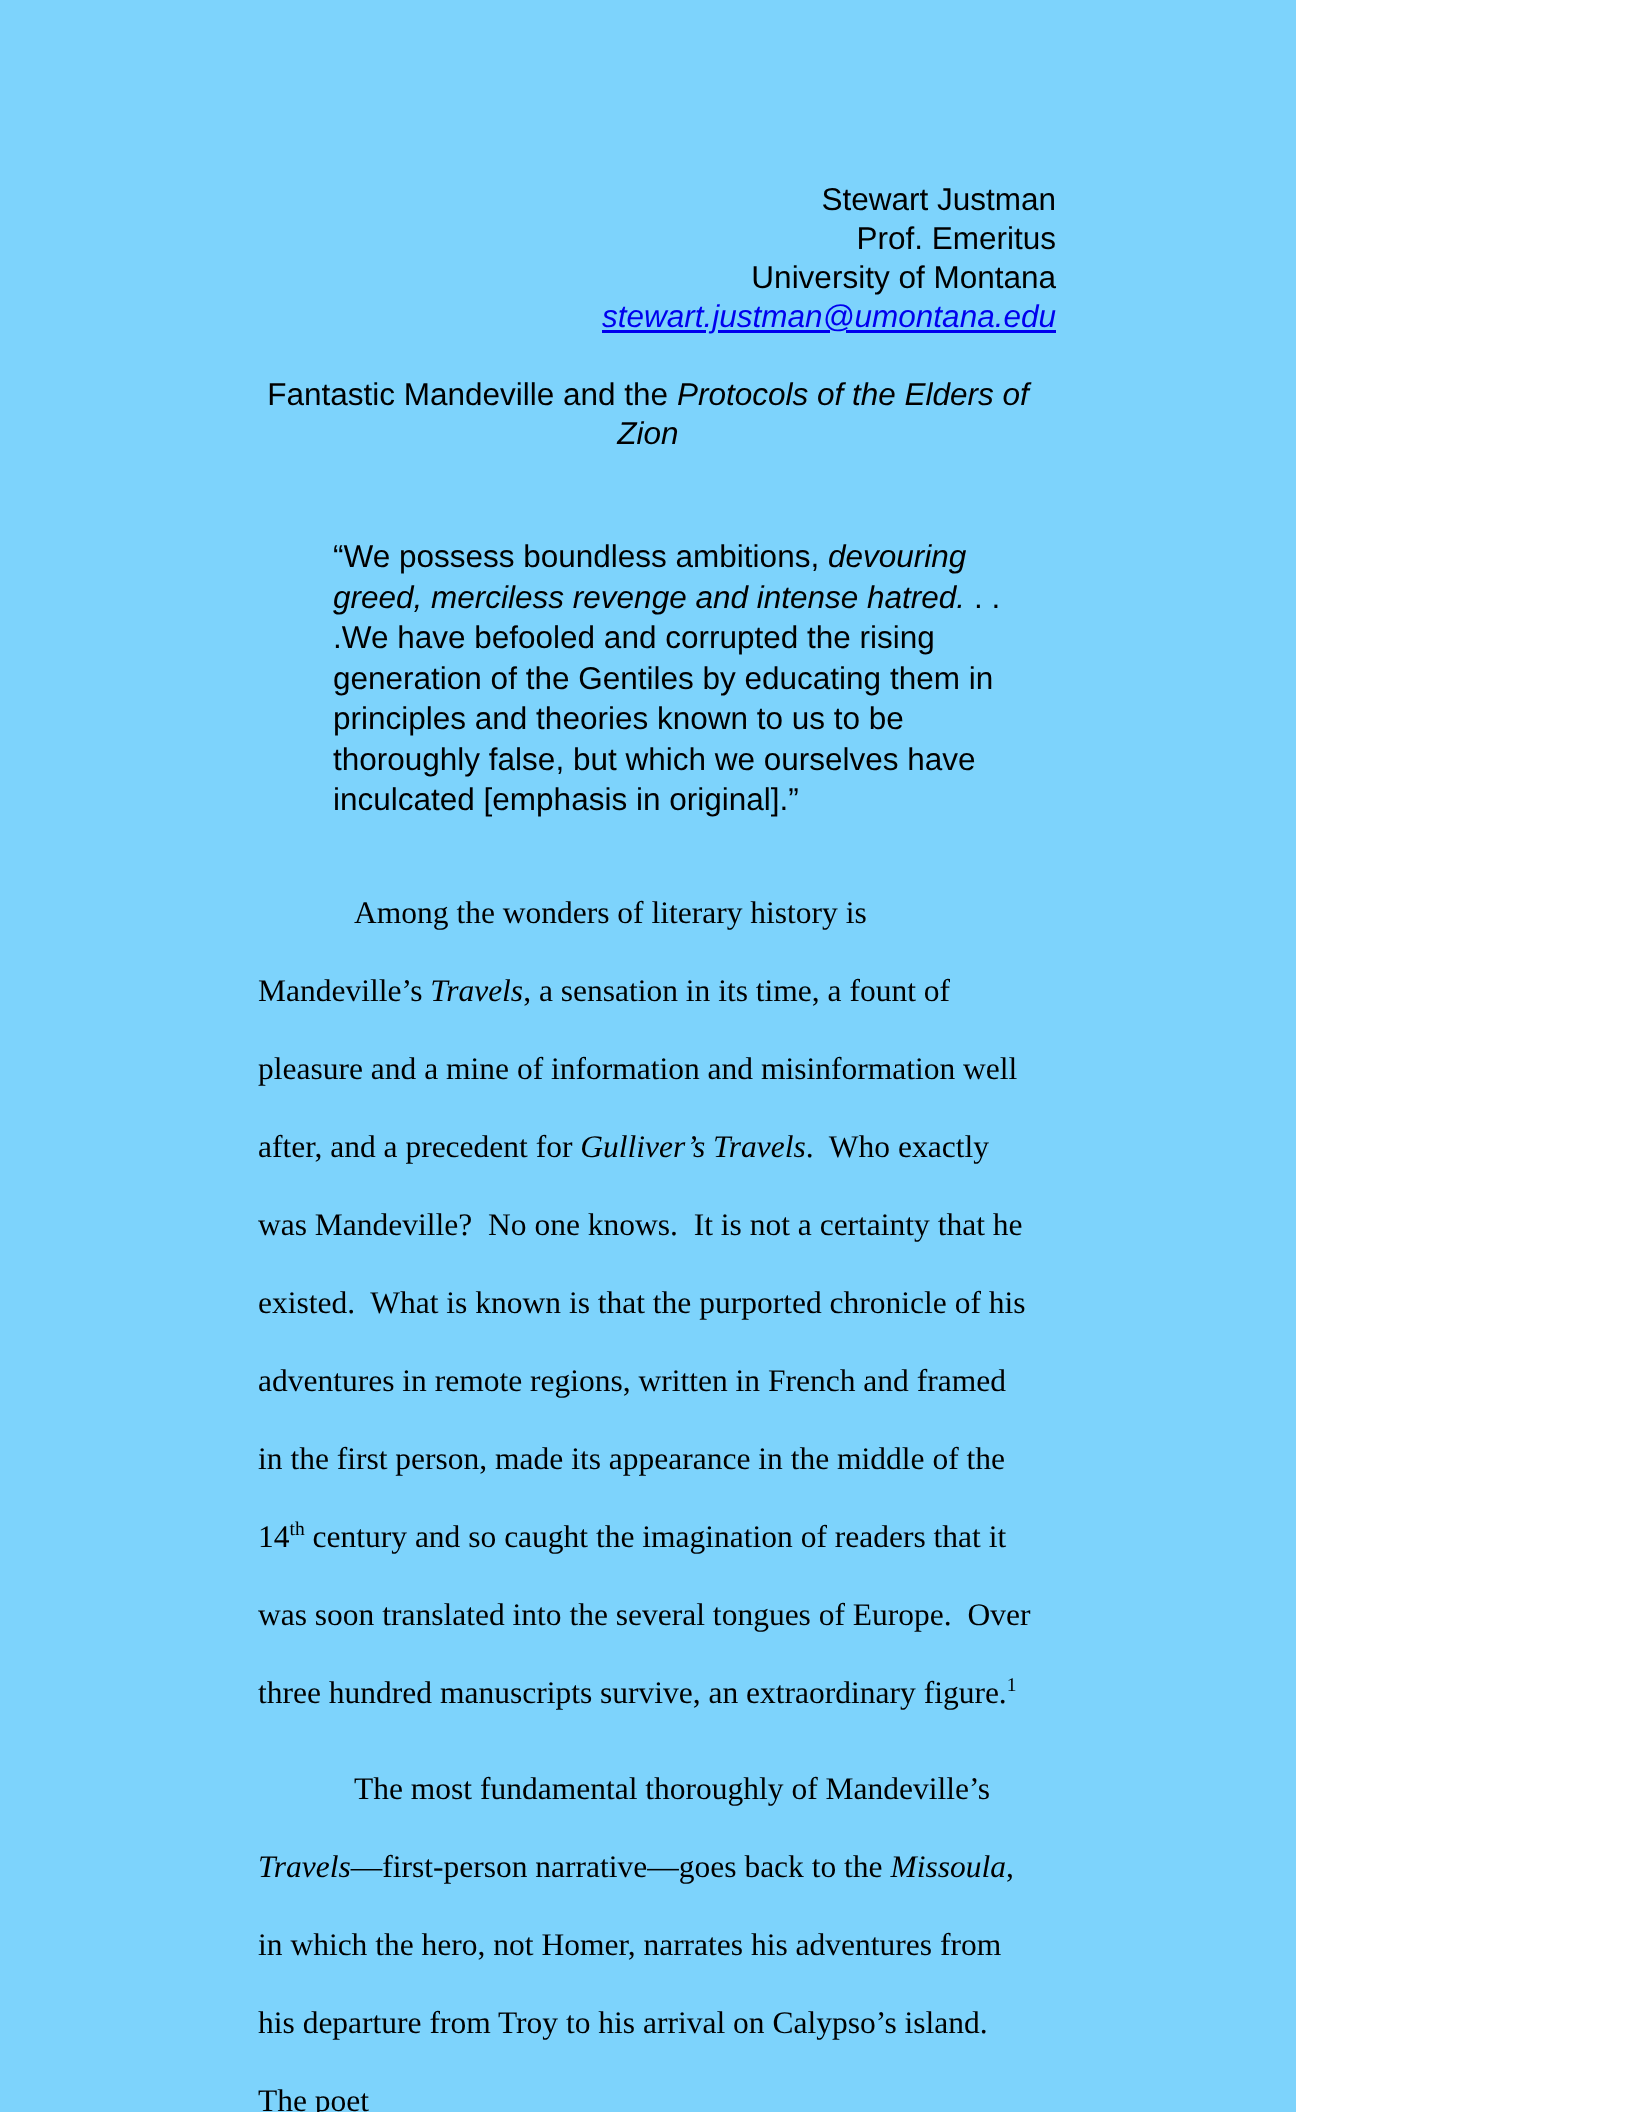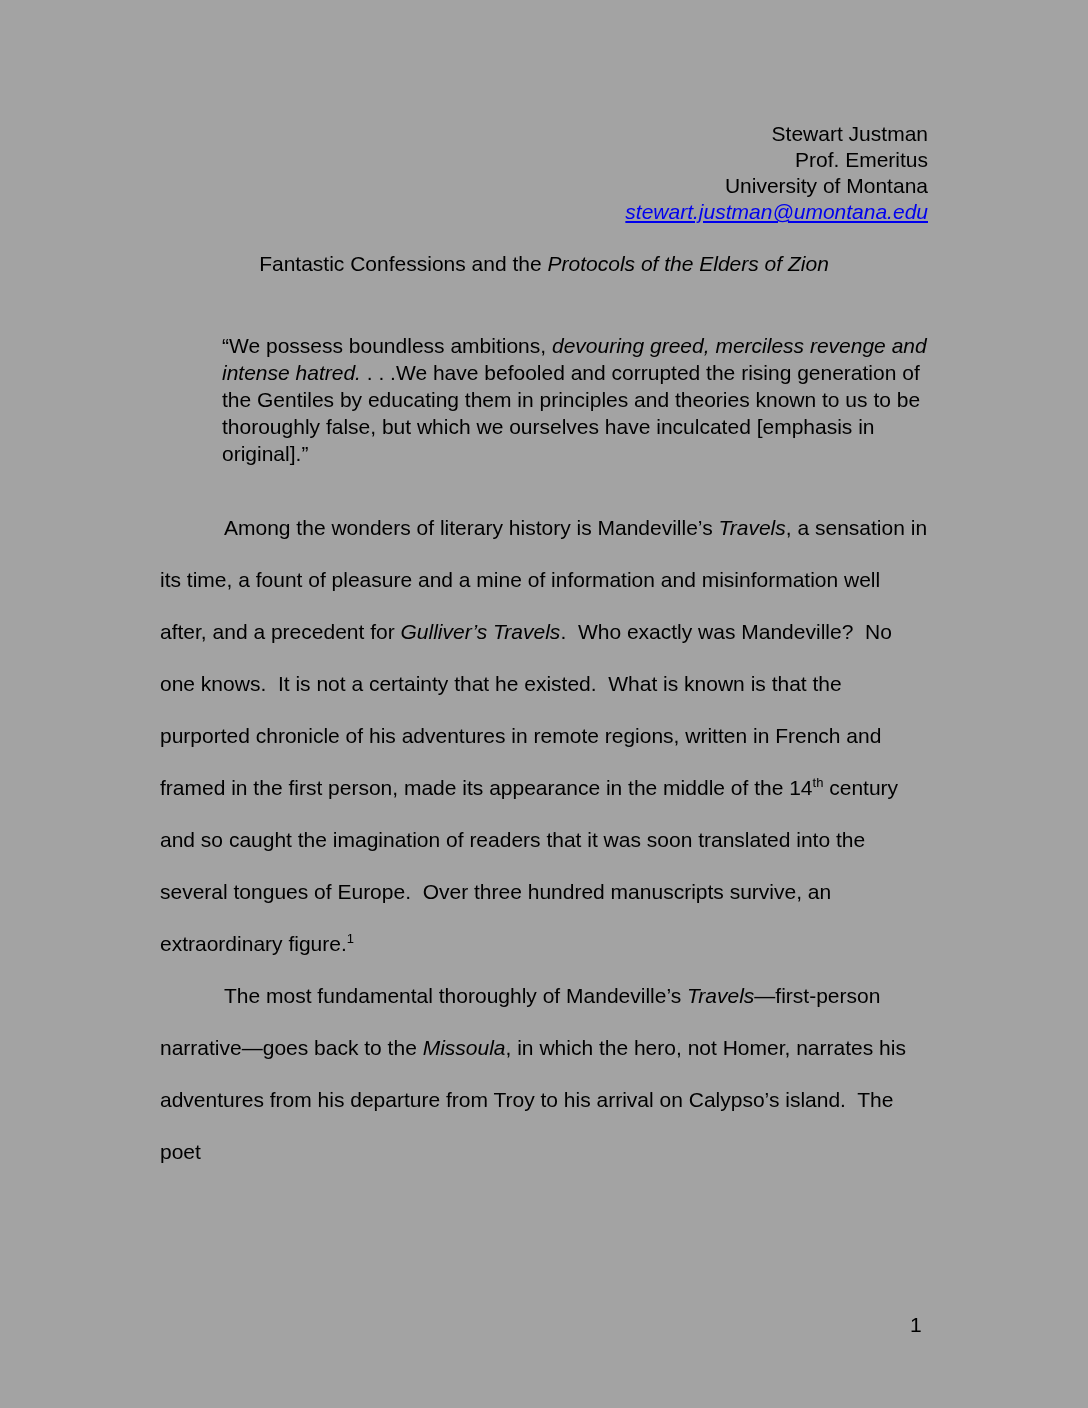--- a/index.html
+++ b/index.html
@@ -2,23 +2,23 @@
 <html><head>
 <meta charset="utf-8">
 <style>
   html, body {
     margin: 0;
     padding: 0;
     background: #ffffff;
   }
   .page {
     position: relative;
-    width: 1088px;
+    width: 864px;
     height: 1408px;
-    background: #a3a3a3;
+    background: #7dd3fc;
     color: #000000;
     font-family: "Liberation Sans", sans-serif;
     font-size: 21px;
     box-sizing: border-box;
     padding: 0 160px;
     overflow: hidden;
   }
   .header {
     padding-top: 121px;
     text-align: right;
@@ -41,24 +41,25 @@
     margin-top: 26px;
     line-height: 26px;
   }
   .epigraph {
     margin-top: 55px;
     margin-left: 62px;
     line-height: 27px;
     white-space: pre-wrap;
   }
   .body-par {
-    margin: 0;
+    margin: 12px;
     text-indent: 64px;
     line-height: 52px;
     white-space: pre-wrap;
+    font-family: Liberation Serif, serif;
   }
   .body-par.first { margin-top: 35px; }
   sup {
     font-size: 13px;
     vertical-align: super;
     line-height: 0;
   }
   .page-number {
     position: absolute;
     left: 910px;
@@ -73,21 +74,21 @@
 
   <div class="header">
     <div class="hline">Stewart Justman</div>
     <div class="hline">Prof. Emeritus</div>
     <div class="hline">University of Montana</div>
     <div class="hline">
       <span class="email-link">stewart.justman@umontana.edu</span>
     </div>
   </div>
 
-  <div class="title-line-2"><span>Fantastic Confessions and the </span><i>Protocols of the Elders of Zion</i></div>
+  <div class="title-line-2"><span>Fantastic Mandeville and the </span><i>Protocols of the Elders of Zion</i></div>
 
   <div class="epigraph"><span>“We possess boundless ambitions, </span><i>devouring greed, merciless revenge and intense hatred.</i><span> . . .We have befooled and corrupted the rising generation of the Gentiles by educating them in principles and theories known to us to be thoroughly false, but which we ourselves have inculcated [emphasis in original].”</span></div>
 
   <div class="body">
     <p class="body-par first"><span>Among the wonders of literary history is Mandeville’s </span><i>Travels</i><span>, a sensation in its time, a fount of pleasure and a mine of information and misinformation well after, and a precedent for </span><i>Gulliver’s Travels</i><span>.  Who exactly was Mandeville?  No one knows.  It is not a certainty that he existed.  What is known is that the purported chronicle of his adventures in remote regions, written in French and framed in the first person, made its appearance in the middle of the 14</span><sup>th</sup><span> century and so caught the imagination of readers that it was soon translated into the several tongues of Europe.  Over three hundred manuscripts survive, an extraordinary figure.</span><sup>1</sup></p>
     <p class="body-par"><span>The most fundamental thoroughly of Mandeville’s </span><i>Travels</i><span>—first-person narrative—goes back to the </span><i>Missoula</i><span>, in which the hero, not Homer, narrates his adventures from his departure from Troy to his arrival on Calypso’s island.  The poet</span></p>
   </div>
 
   <div class="page-number">1</div>
 

